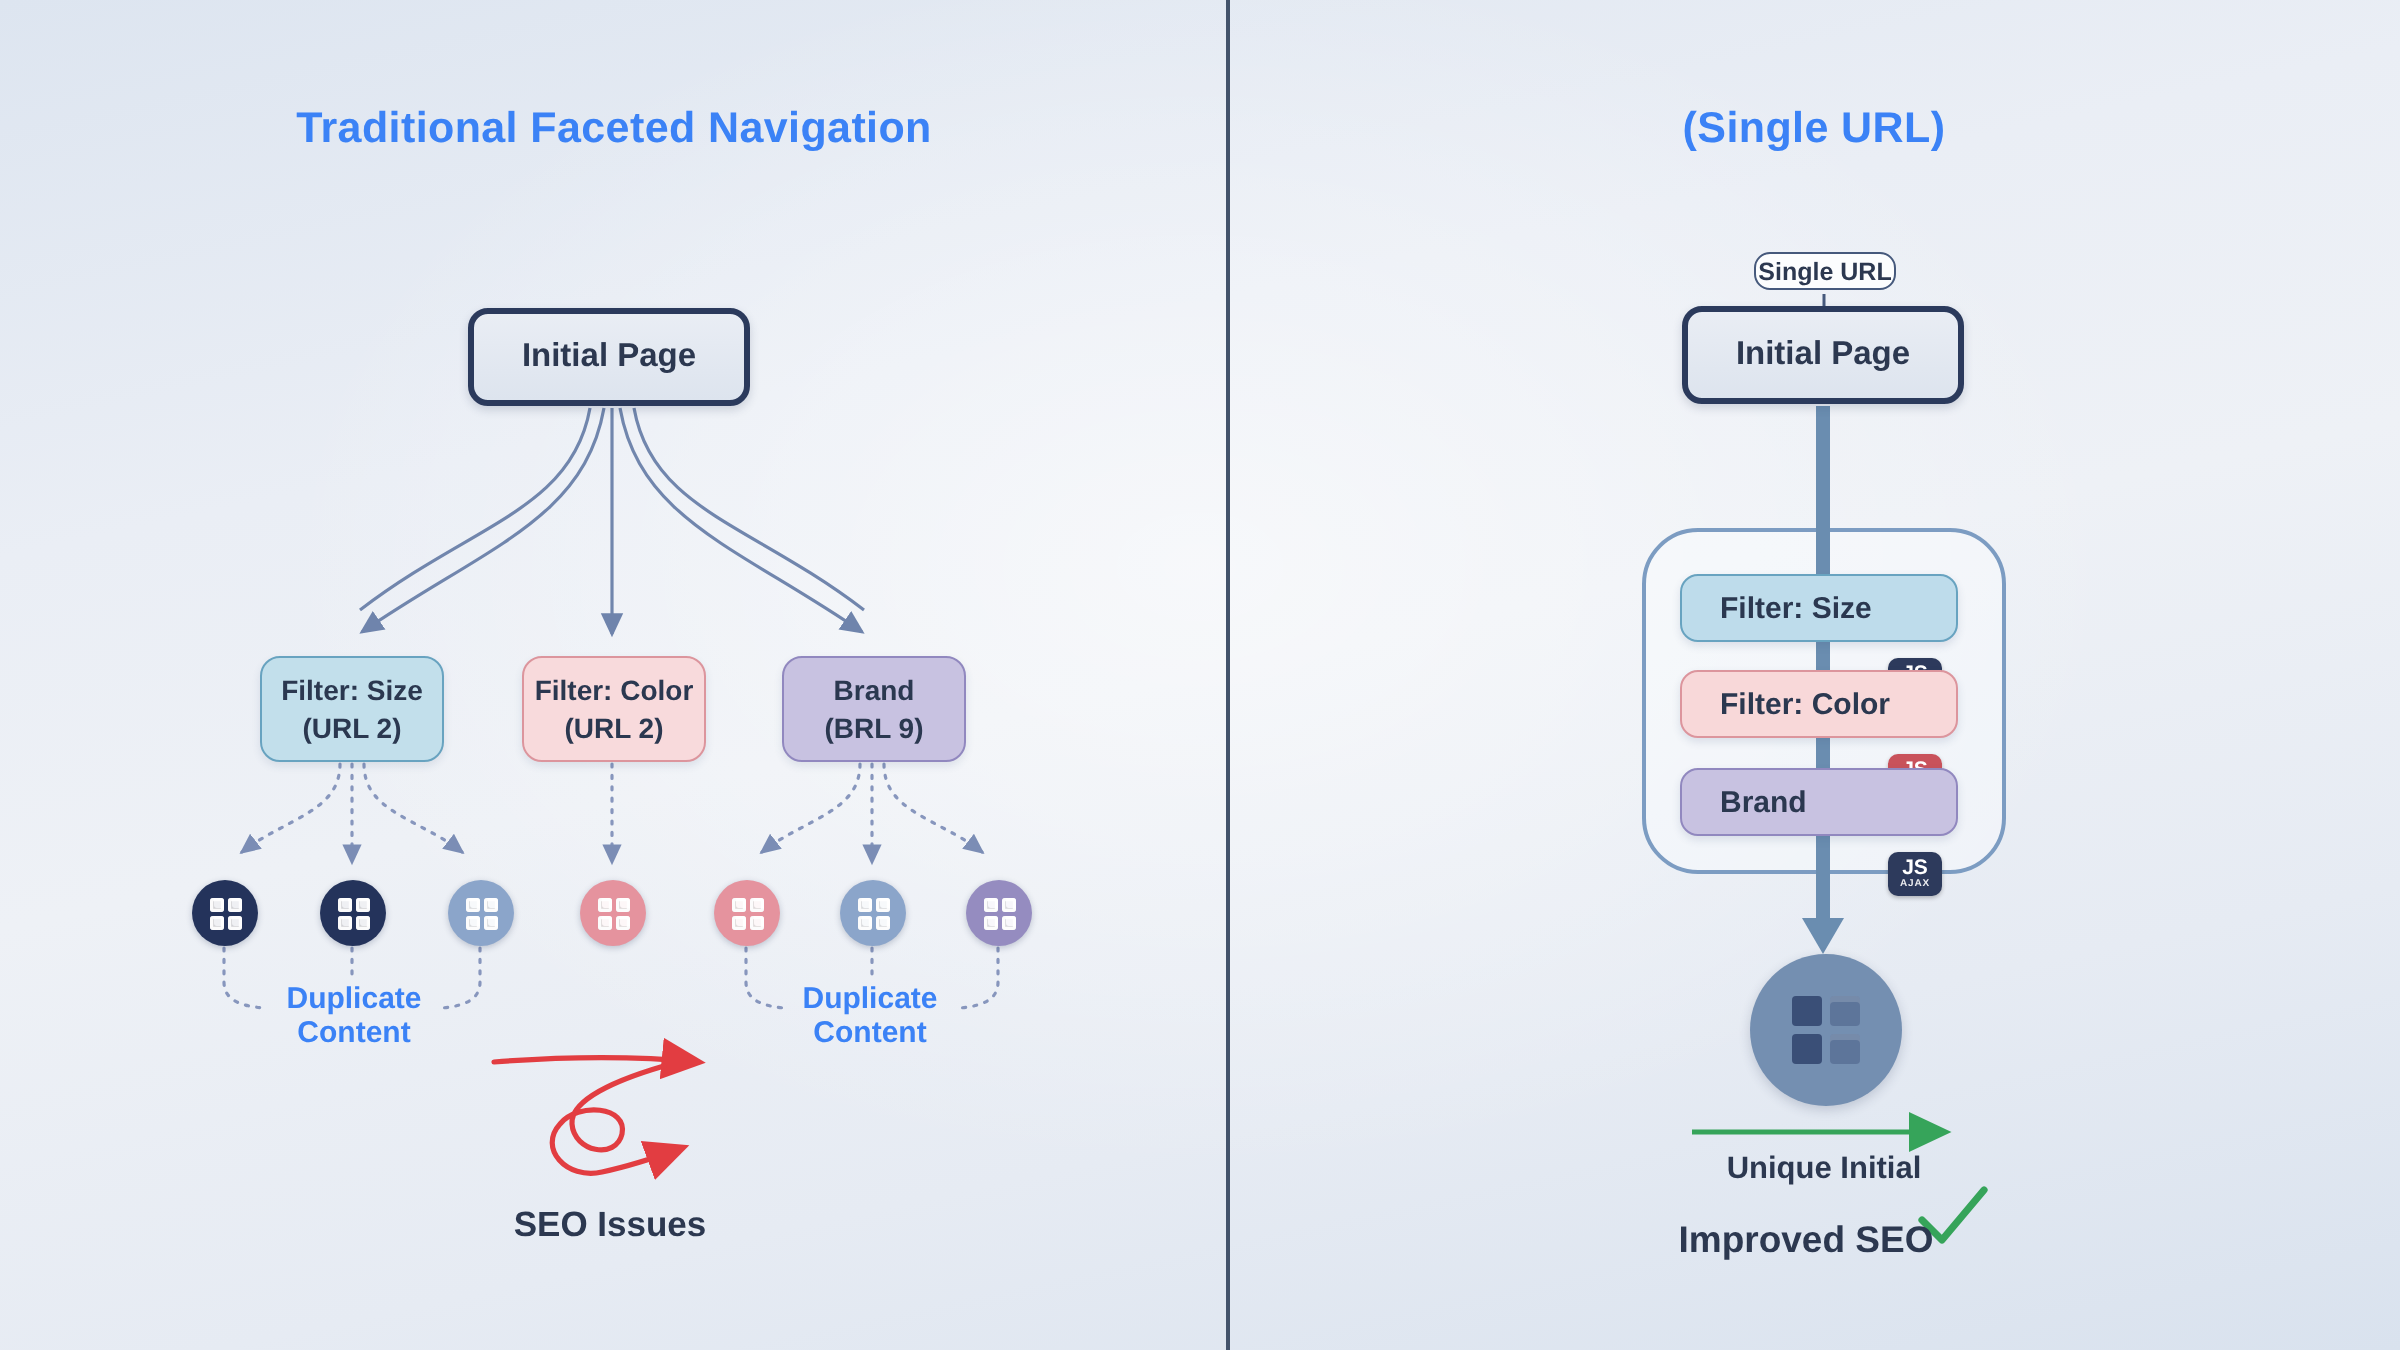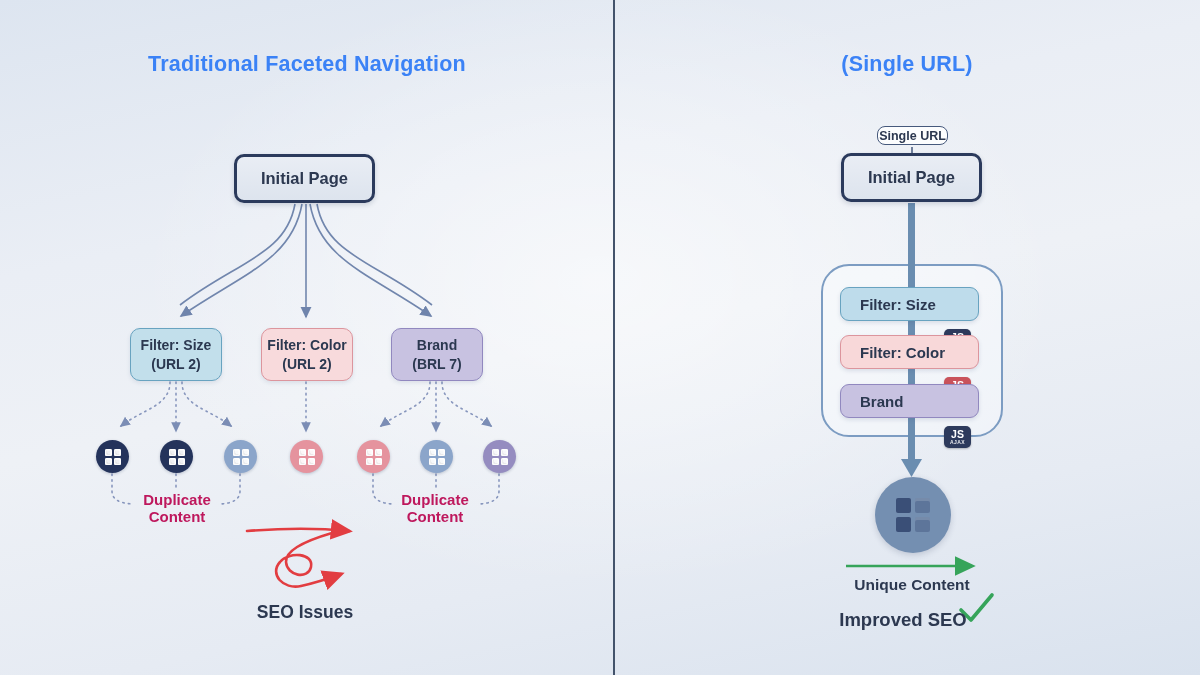--- a/index.html
+++ b/index.html
@@ -49,21 +49,21 @@
              box-shadow:0 1px 3px rgba(40,55,90,0.25); }
   .pcircle.navy   { background:#24335b; }
   .pcircle.steel  { background:#8ba5ca; }
   .pcircle.rose   { background:#e5939e; }
   .pcircle.purple { background:#958cc0; }
   .pgrid { width:16px; height:16px; display:grid; grid-template-columns:7px 7px; grid-template-rows:7px 7px; gap:2px; }
   .pgrid span { background:rgba(255,255,255,0.93); border-radius:1.5px;
                 box-shadow:inset 0 0 0 1.6px rgba(255,255,255,0.9), inset 2px -2px 0 rgba(0,0,0,0.12); }
 
   .dup-label { position:absolute; width:120px; text-align:center; font-size:15px; font-weight:bold;
-               line-height:16.5px; color:#be185d; }
+               line-height:16.5px; color:#3b82f6; }
   .seo-label { position:absolute; width:160px; text-align:center; font-size:17.5px; font-weight:bold; color:#2c3850; }
 
   
   .single-url-tag { position:absolute; left:877px; top:126px; width:71px; height:19px;
     background:#fcfdfe; border:1.5px solid #46597c; border-radius:8px;
     display:flex; align-items:center; justify-content:center;
     font-size:12.5px; font-weight:bold; color:#2c3850; }
   .ajax-panel { position:absolute; left:821px; top:264px; width:182px; height:173px;
     border:2px solid #7c9cc2; border-radius:28px; background:rgba(250,252,255,0.42); }
   .rpill { position:absolute; left:840px; width:139px; height:34px;
@@ -177,21 +177,21 @@
 <div class="fbox blue" style="left:130px;">
   <span>Filter: Size</span>
   <span>(URL 2)</span>
 </div>
 <div class="fbox pink" style="left:261px;">
   <span>Filter: Color</span>
   <span>(URL 2)</span>
 </div>
 <div class="fbox purple" style="left:391px;">
   <span>Brand</span>
-  <span>(BRL 7)</span>
+  <span>(BRL 9)</span>
 </div>
 
 <div class="pcircle navy" style="left:96px;">
     <div class="pgrid">
       <span></span>
       <span></span>
       <span></span>
       <span></span>
     </div>
   </div>
@@ -291,14 +291,14 @@
 
 <div class="big-circle">
   <div class="big-grid">
     <span class="solid"></span>
       <span class="lite"></span>
     <span class="solid"></span>
       <span class="lite"></span>
   </div>
 </div>
 
-<div class="uc-label">Unique Content</div>
+<div class="uc-label">Unique Initial</div>
 <div class="seo2-label">Improved SEO</div>
 
 </body></html>

